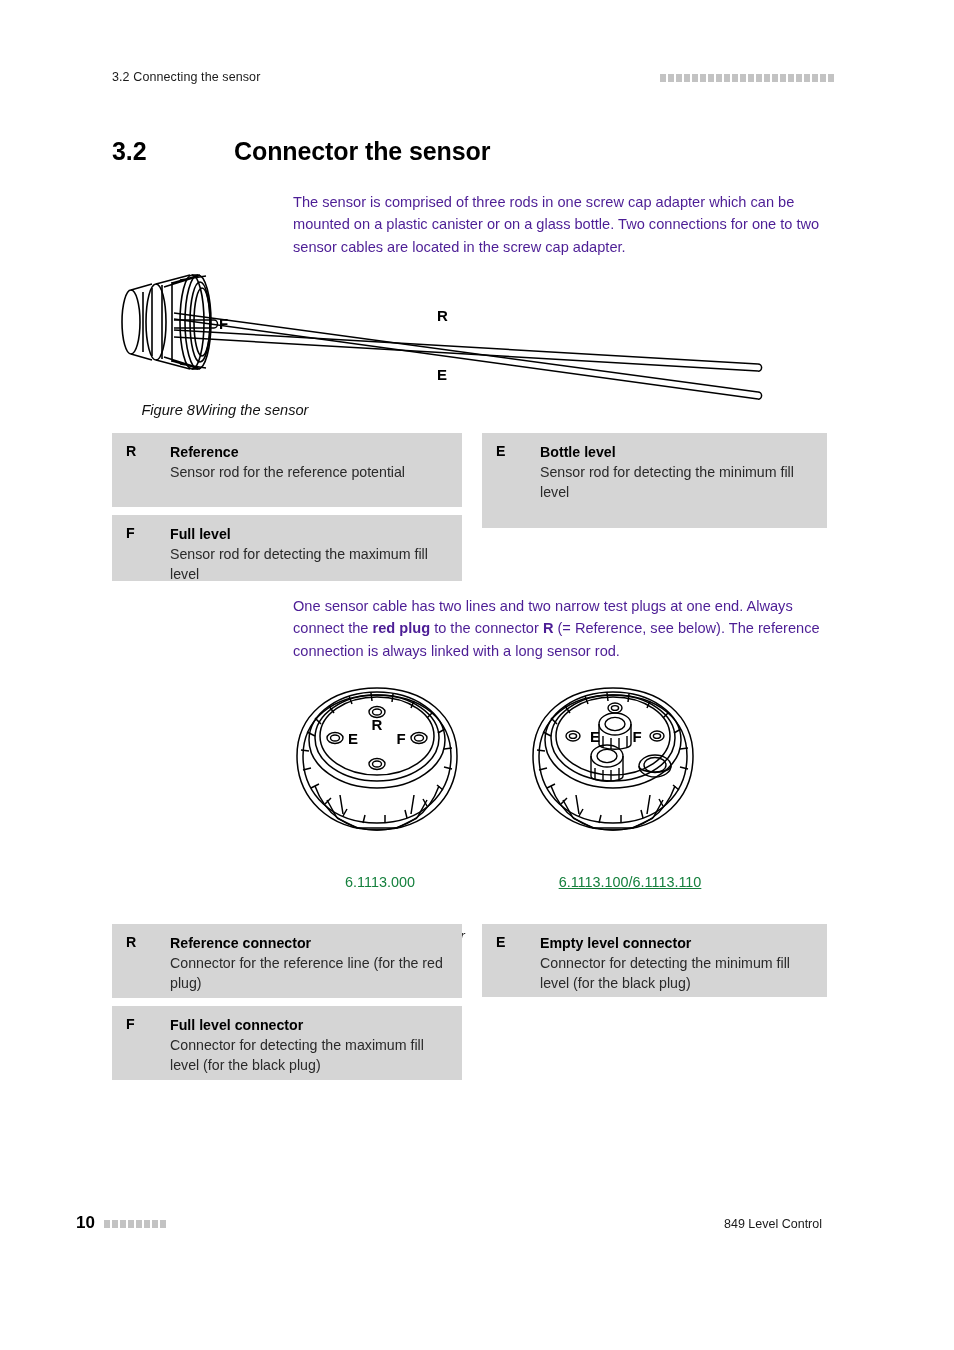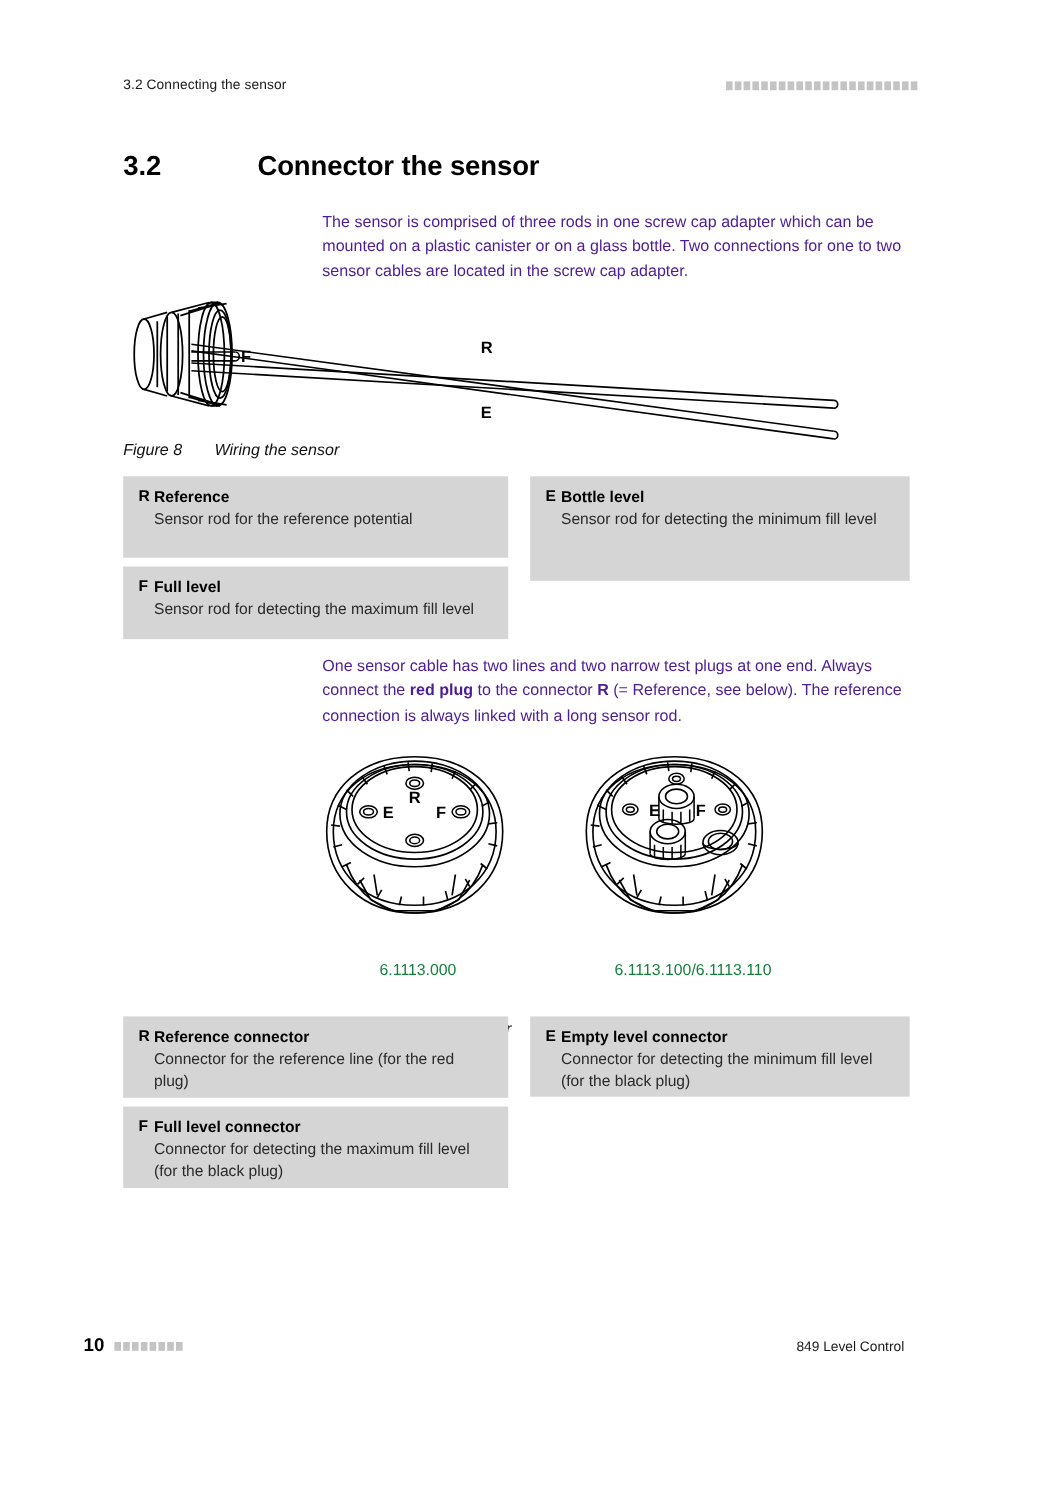--- a/index.html
+++ b/index.html
@@ -76,21 +76,21 @@
   #cable-paragraph { top: 595px; }
   .body-text b { font-weight: bold; }
 
   
   .figure-caption {
     position: absolute;
     font-style: italic;
     font-size: 14.6px;
     color: #111;
   }
-  .figure-caption .cap-label { display: inline-block; width: 83px; }
+  .figure-caption .cap-label { display: inline-block; width: 83px; text-align: right; }
 
   #fig8-caption { left: 112px; top: 402px; }
   #fig9-caption { left: 291px; top: 895px; margin-top: 33px; }
 
   
   .legend-table {
     position: absolute;
     left: 112px;
     width: 722px;
   }
@@ -108,21 +108,21 @@
   .legend-cell.row-1 { top: 0; }
   .legend-cell.row-2 { top: 82px; }
 
   .lg-key {
     position: absolute;
     left: 14px;
     top: 10px;
     font-size: 14.2px;
     font-weight: bold;
   }
-  .lg-body { margin-left: 14px; }
+  .lg-body { margin-left: 44px; }
   .lg-title {
     font-size: 14.2px;
     font-weight: bold;
     line-height: 19px;
     color: #000;
   }
   .lg-desc {
     font-size: 14.2px;
     line-height: 20px;
     color: #2a2a2a;
@@ -153,21 +153,21 @@
     height: 200px;
   }
   .adapter-caption {
     position: absolute;
     top: 874px;
     font-size: 14.4px;
     color: #15803d;
     text-align: center;
   }
   #cap-left  { left: 285px; width: 190px; }
-  #cap-right { left: 500px; width: 260px; }
+  #cap-right { left: 500px; width: 260px; text-decoration: underline; }
 
   
   .page-footer {
     position: absolute;
     left: 76px;
     top: 1213px;
     width: 746px;
     height: 22px;
   }
   .footer-page {

